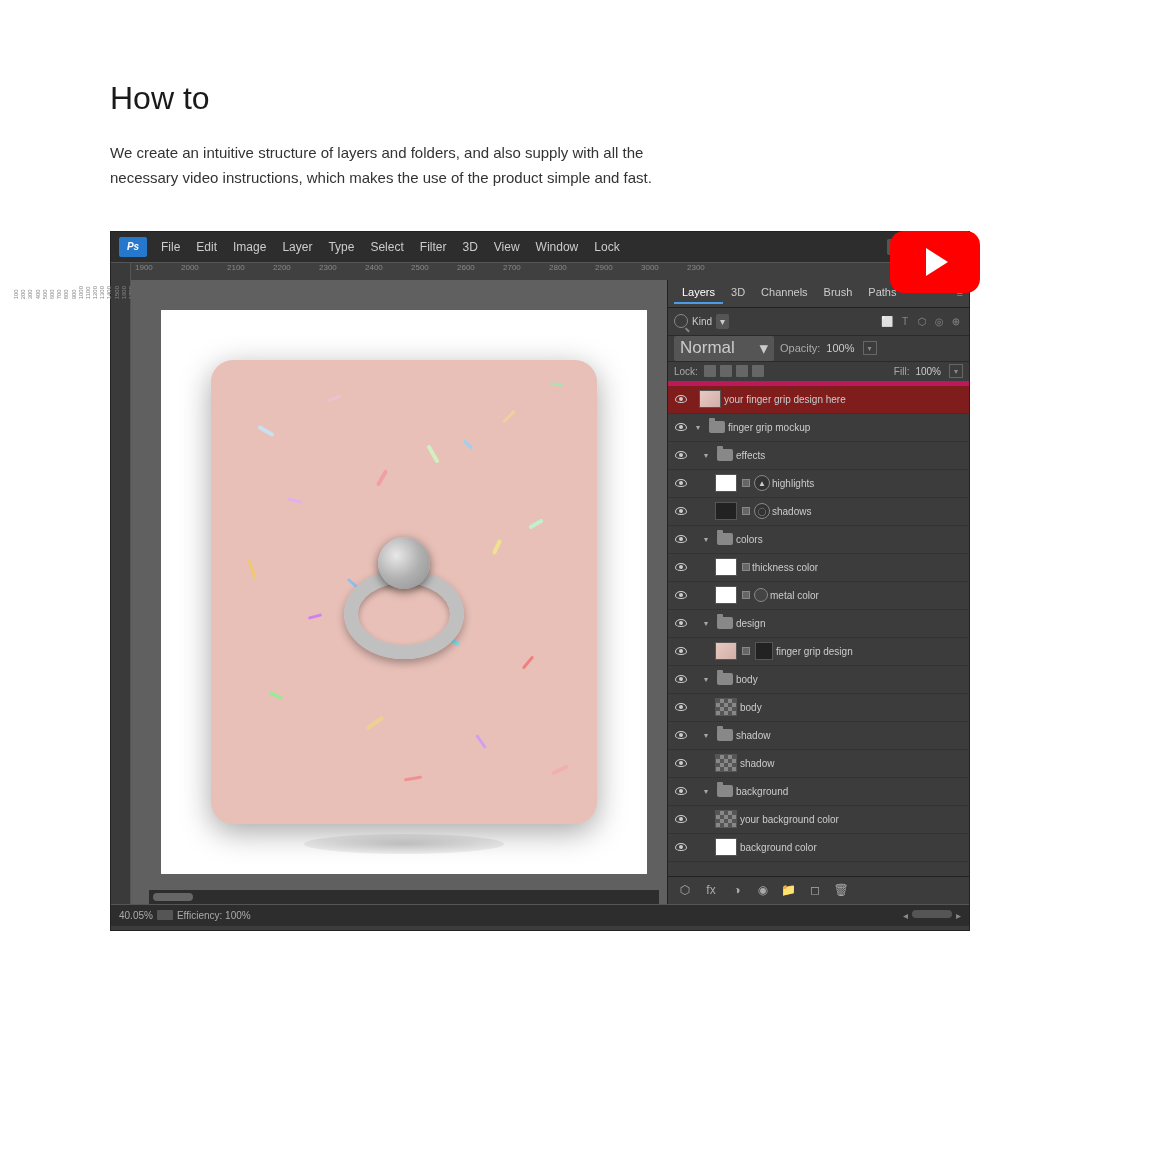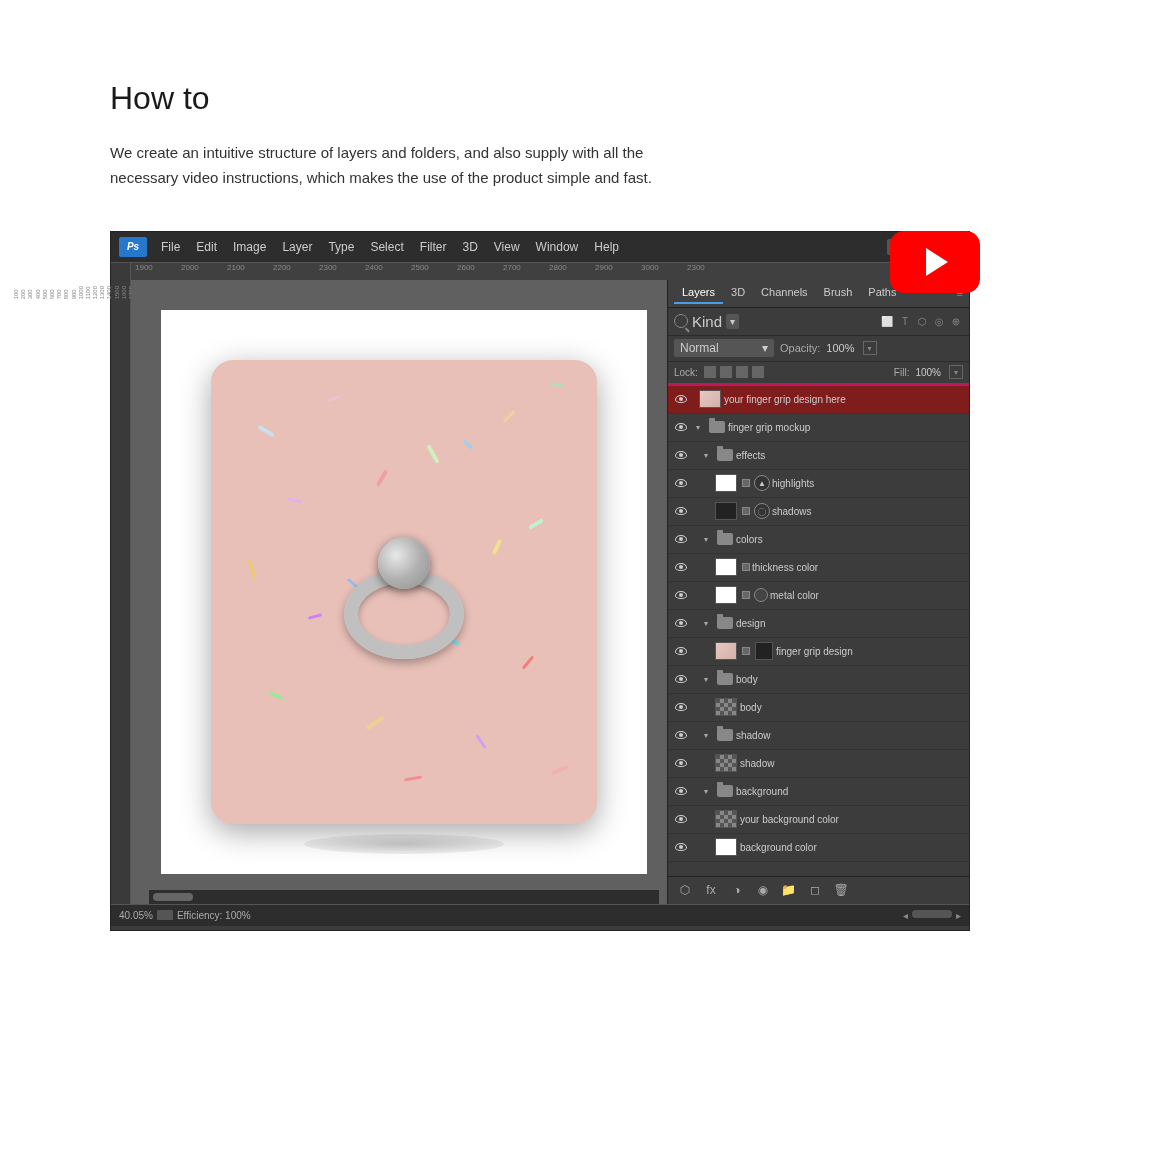--- a/index.html
+++ b/index.html
@@ -243,21 +243,21 @@
       position: absolute;
       width: 5px;
       height: 1.5px;
       background: #888;
       bottom: -3px;
       right: -3px;
       transform: rotate(45deg);
     }
     .kind-label {
       color: #ccc;
-      font-size: 15px;
+      font-size: 10px;
     }
     .kind-dropdown {
       background: #555;
       color: #ccc;
       font-size: 10px;
       padding: 2px 4px;
       border-radius: 2px;
       display: flex;
       align-items: center;
       gap: 2px;
@@ -285,21 +285,21 @@
       background: #3c3c3c;
       display: flex;
       align-items: center;
       padding: 0 6px;
       gap: 6px;
       border-bottom: 1px solid #2a2a2a;
     }
     .blend-dropdown {
       background: #555;
       color: #ccc;
-      font-size: 12px;
+      font-size: 17px;
       padding: 2px 6px;
       border-radius: 2px;
       cursor: pointer;
       display: flex;
       align-items: center;
       gap: 4px;
       width: 100px;
     }
     .opacity-label {
       color: #aaa;
@@ -311,21 +311,21 @@
     }
 
     
     .panel-lock-row {
       height: 24px;
       background: #3c3c3c;
       display: flex;
       align-items: center;
       padding: 0 6px;
       gap: 6px;
-      border-bottom: 3px solid #be185d;
+      border-bottom: 5px solid #be185d;
       font-size: 10px;
       color: #aaa;
     }
     .lock-icons {
       display: flex;
       gap: 4px;
     }
     .lock-icon-sm {
       width: 12px;
       height: 12px;
@@ -477,21 +477,21 @@
         <span class="ps-menu-item">File</span>
         <span class="ps-menu-item">Edit</span>
         <span class="ps-menu-item">Image</span>
         <span class="ps-menu-item">Layer</span>
         <span class="ps-menu-item">Type</span>
         <span class="ps-menu-item">Select</span>
         <span class="ps-menu-item">Filter</span>
         <span class="ps-menu-item">3D</span>
         <span class="ps-menu-item">View</span>
         <span class="ps-menu-item">Window</span>
-        <span class="ps-menu-item">Help</span>
+        <span class="ps-menu-item">Lock</span>
         <div class="ps-window-controls">
           <div class="ps-ctrl-btn">─</div>
           <div class="ps-ctrl-btn">□</div>
           <div class="ps-ctrl-btn">✕</div>
         </div>
       </div>
 
       <div class="ps-ruler-row">
         <div class="ps-corner"></div>
         <div class="ps-ruler">

